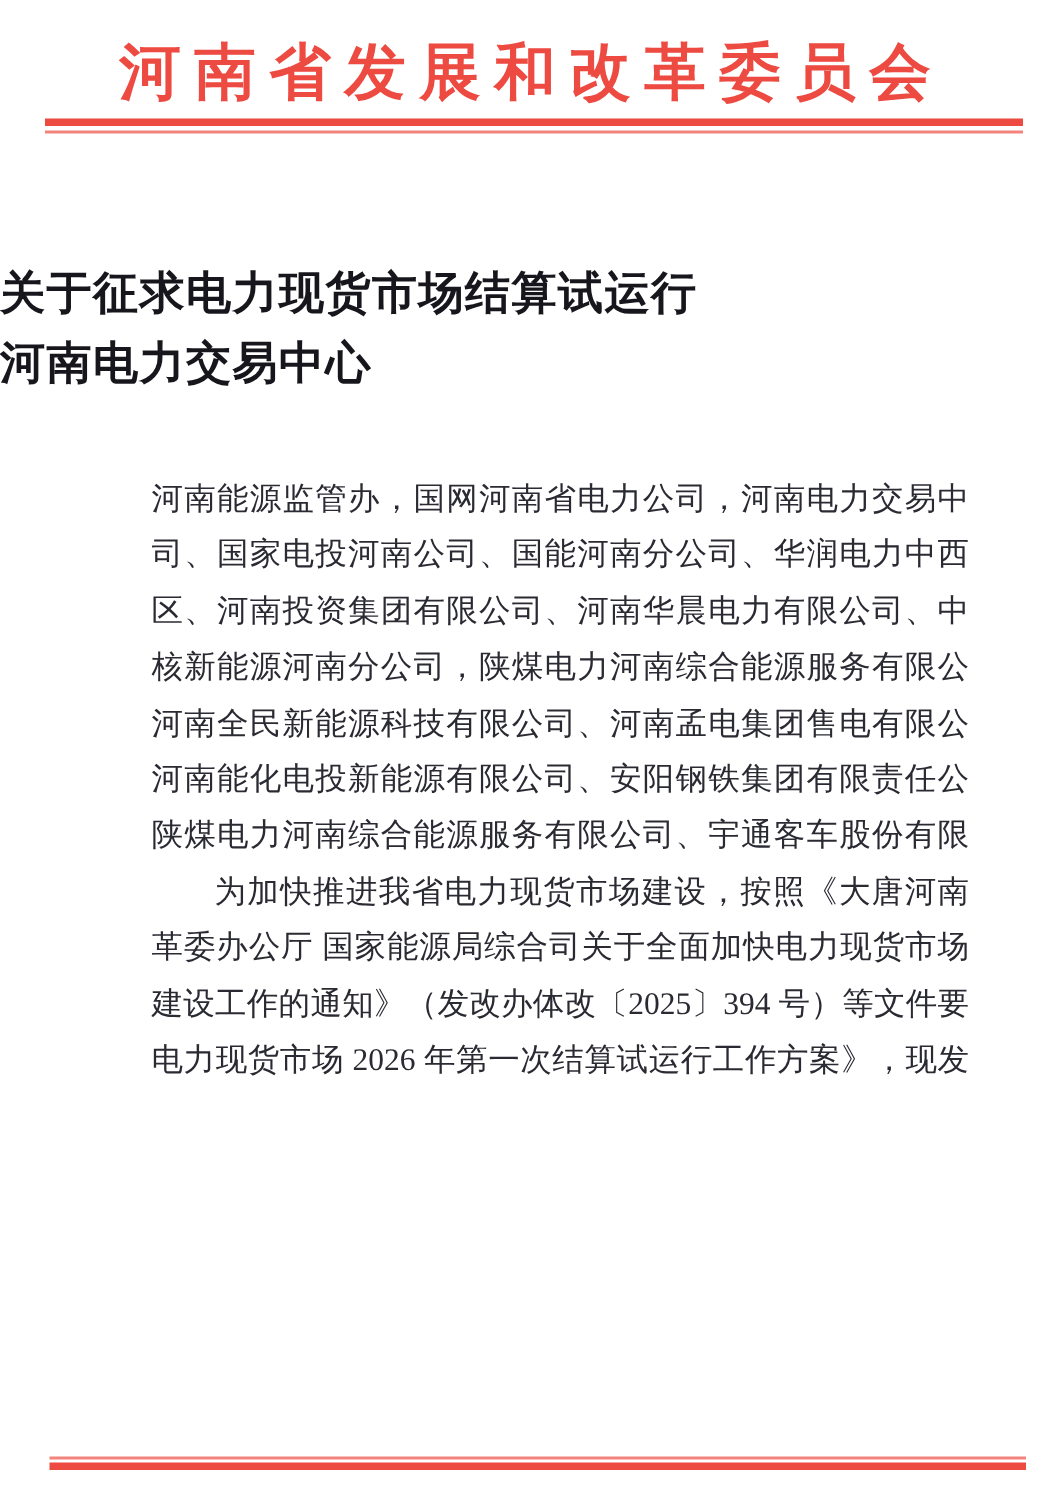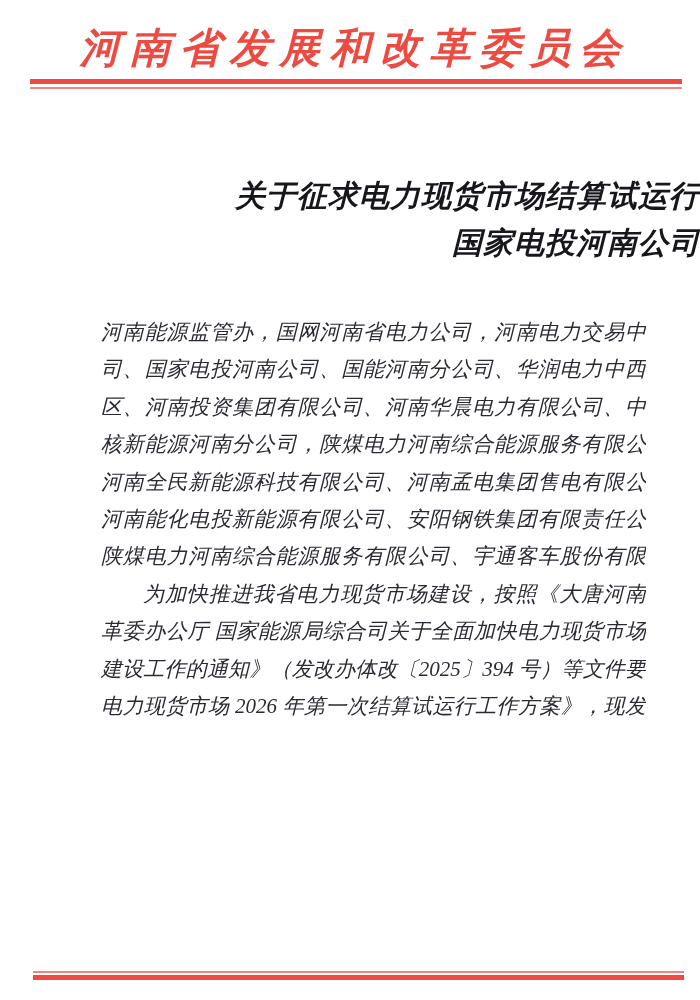--- a/index.html
+++ b/index.html
@@ -1,21 +1,21 @@
 <!DOCTYPE html>
 <html style="--accent: #ed4a42; --accent-light: #f4837c; --body-text: #2a2a33; --title-text: #16161c;"><head>
 <meta charset="utf-8">
 <style>
   :root{
     --accent:#ed4a42;
     --accent-light:#f4837c;
     --body-text:#2a2a33;
     --title-text:#16161c;
   }
-  *{margin:0;padding:0;box-sizing:border-box;font-style:italic;}
+  *{margin:0;padding:0;box-sizing:border-box;}
   html,body{background:#ffffff;}
   .page{
     position:relative;
     width:700px;height:1000px;
     background:#ffffff;
     overflow:hidden;
     font-family:"Liberation Serif","DejaVu Serif",serif;
   }
   
   .agency{
@@ -29,21 +29,21 @@
     text-indent:9px; 
     white-space:nowrap;
   }
   .rule{position:absolute;border:0;}
   .rule-top-thick{left:30px;right:18px;top:79px;height:5px;background:var(--accent);}
   .rule-top-thin {left:30px;right:18px;top:87px;height:2px;background:var(--accent-light);}
   
   .doc-title{
     position:absolute;
     top:172px;left:0;right:0;
-    text-align:right;
+    text-align:left;
     color:var(--title-text);
     font-size:30px;
     font-weight:700;
     line-height:47px;
     letter-spacing:1px;
   }
   .doc-title .title-line{display:block;}
   
   .doc-body{
     position:absolute;
@@ -70,21 +70,21 @@
 
 <div class="page">
 
   <div class="agency">河南省发展和改革委员会</div>
 
   <div class="rule rule-top-thick"></div>
   <div class="rule rule-top-thin"></div>
 
   <h1 class="doc-title">
     <span class="title-line">关于征求电力现货市场结算试运行</span>
-    <span class="title-line">国家电投河南公司</span>
+    <span class="title-line">河南电力交易中心</span>
   </h1>
 
   <div class="doc-body" id="doc-body">
       <div class="line">河南能源监管办，国网河南省电力公司，河南电力交易中心</div>
       <div class="line">司、国家电投河南公司、国能河南分公司、华润电力中西大</div>
       <div class="line">区、河南投资集团有限公司、河南华晨电力有限公司、中广</div>
       <div class="line">核新能源河南分公司，陕煤电力河南综合能源服务有限公司、</div>
       <div class="line">河南全民新能源科技有限公司、河南孟电集团售电有限公司、</div>
       <div class="line">河南能化电投新能源有限公司、安阳钢铁集团有限责任公司、</div>
       <div class="line">陕煤电力河南综合能源服务有限公司、宇通客车股份有限公</div>

